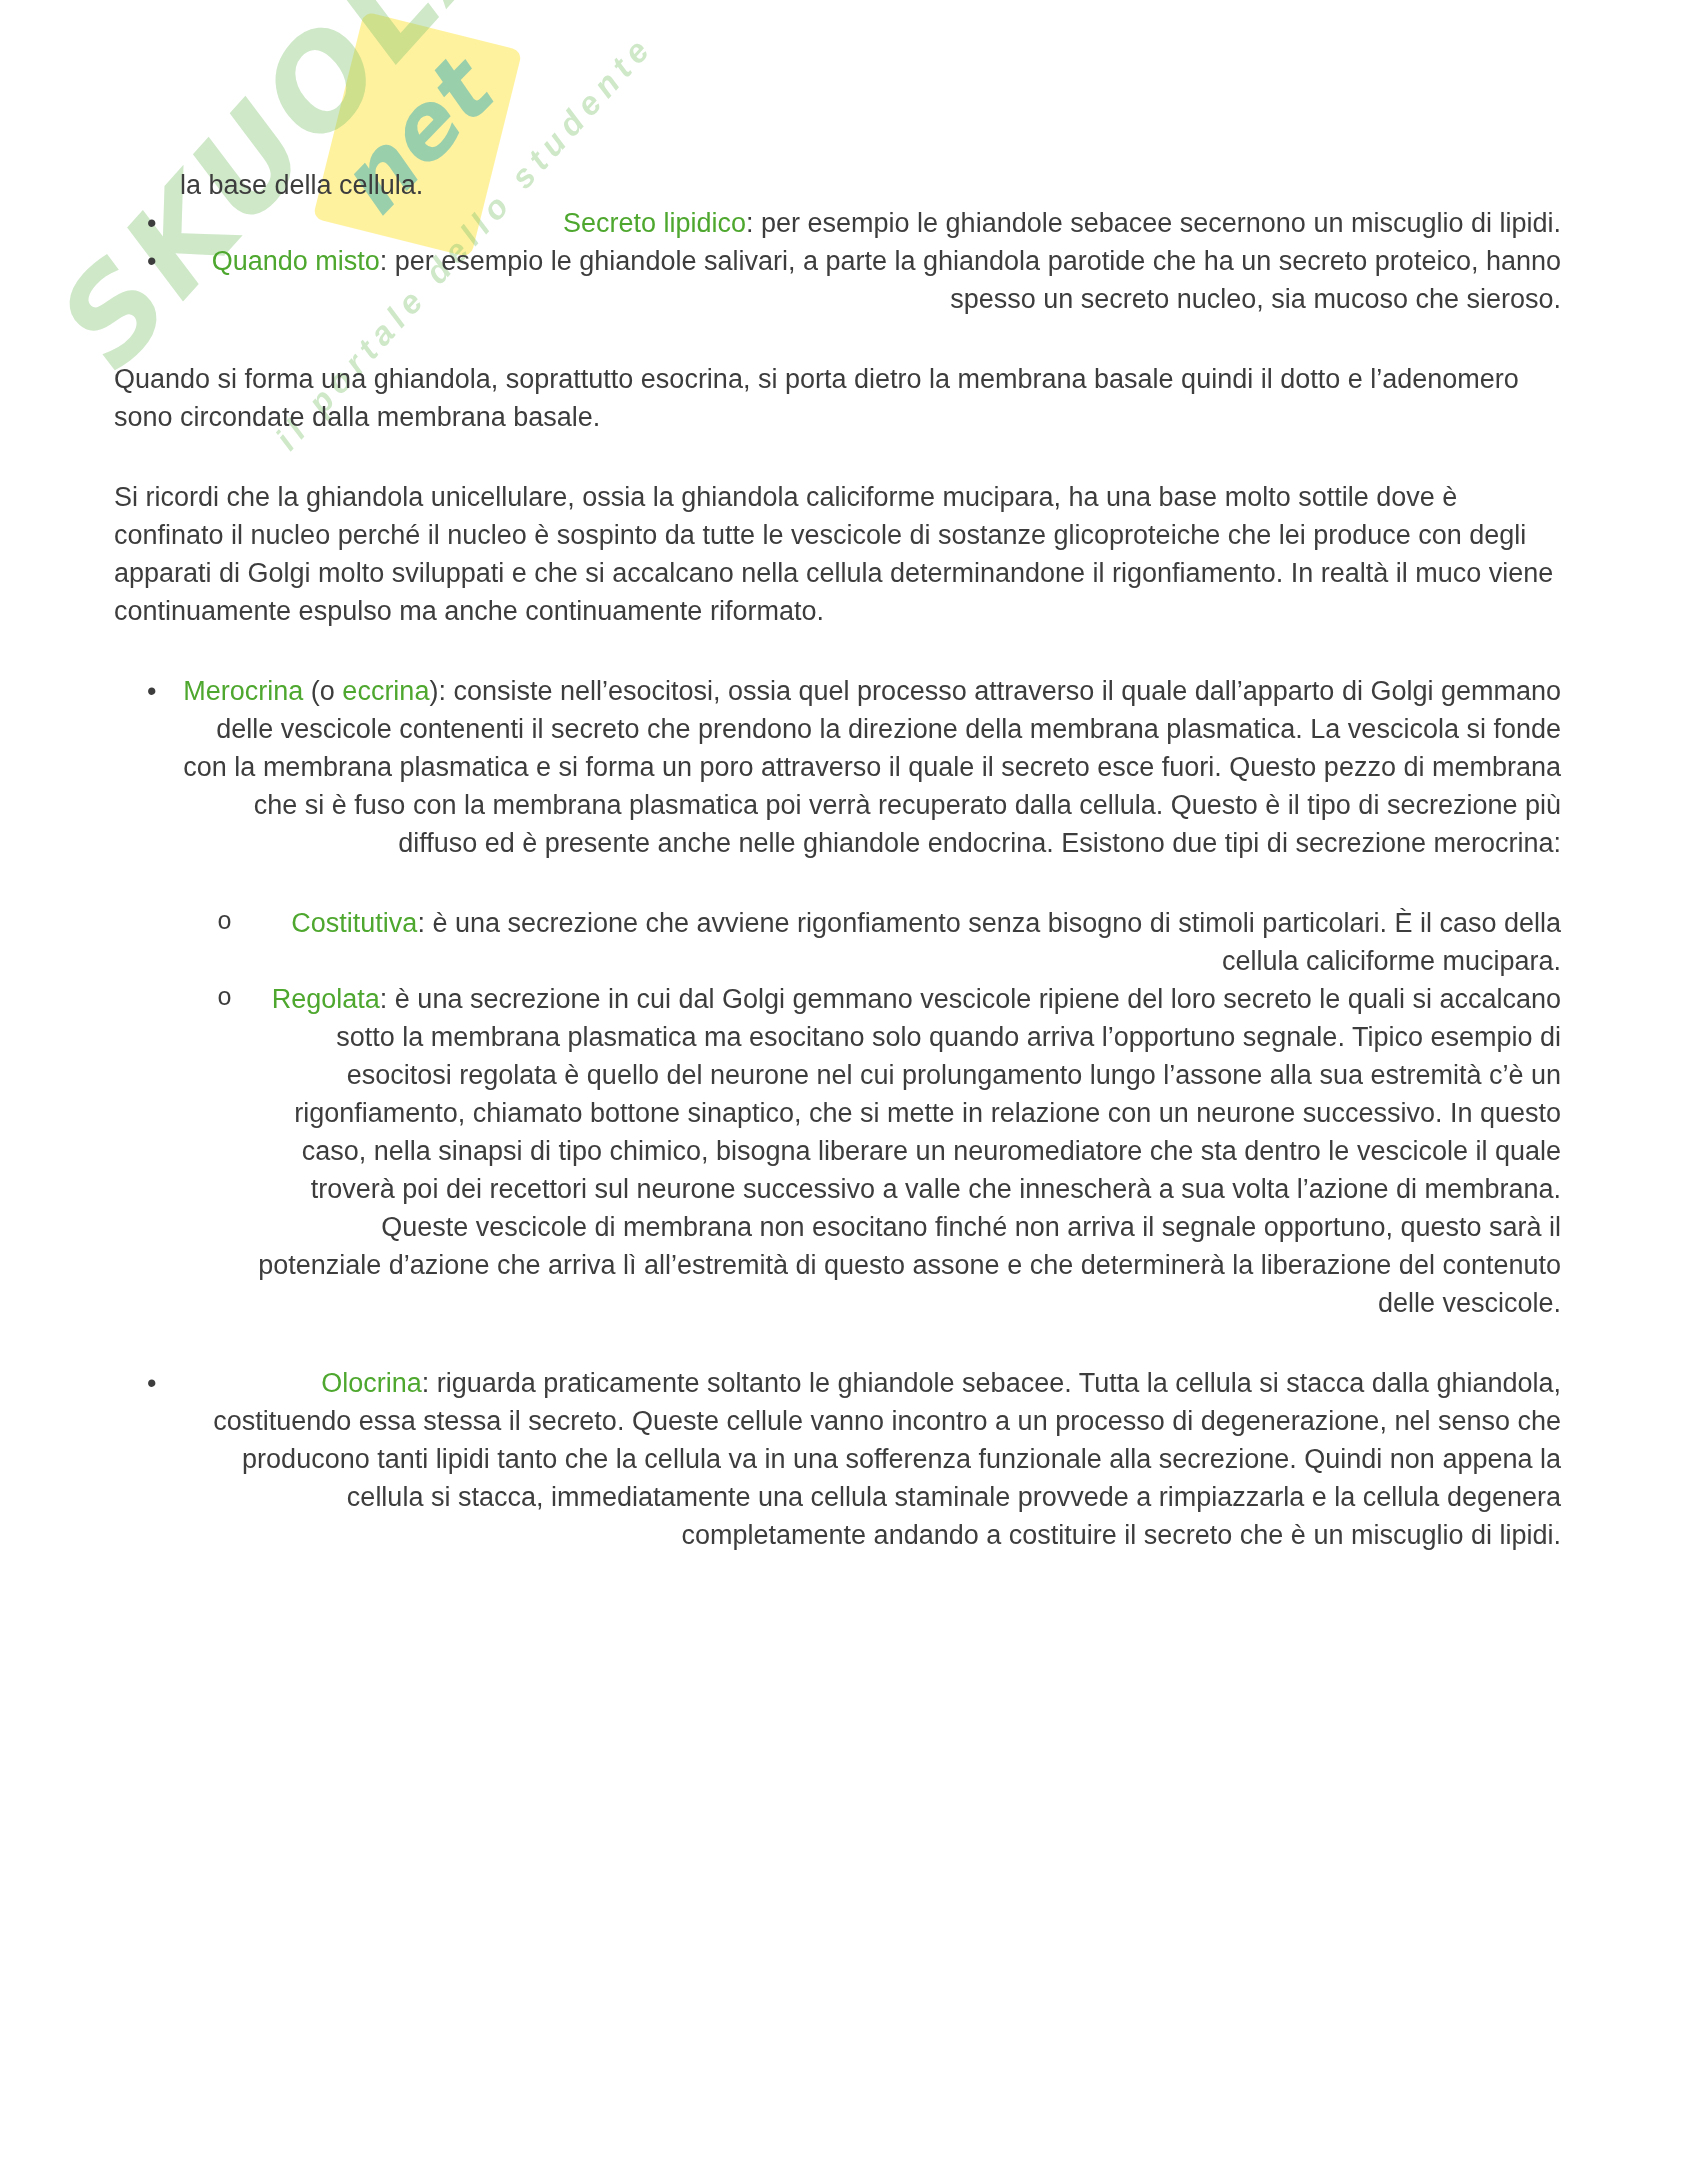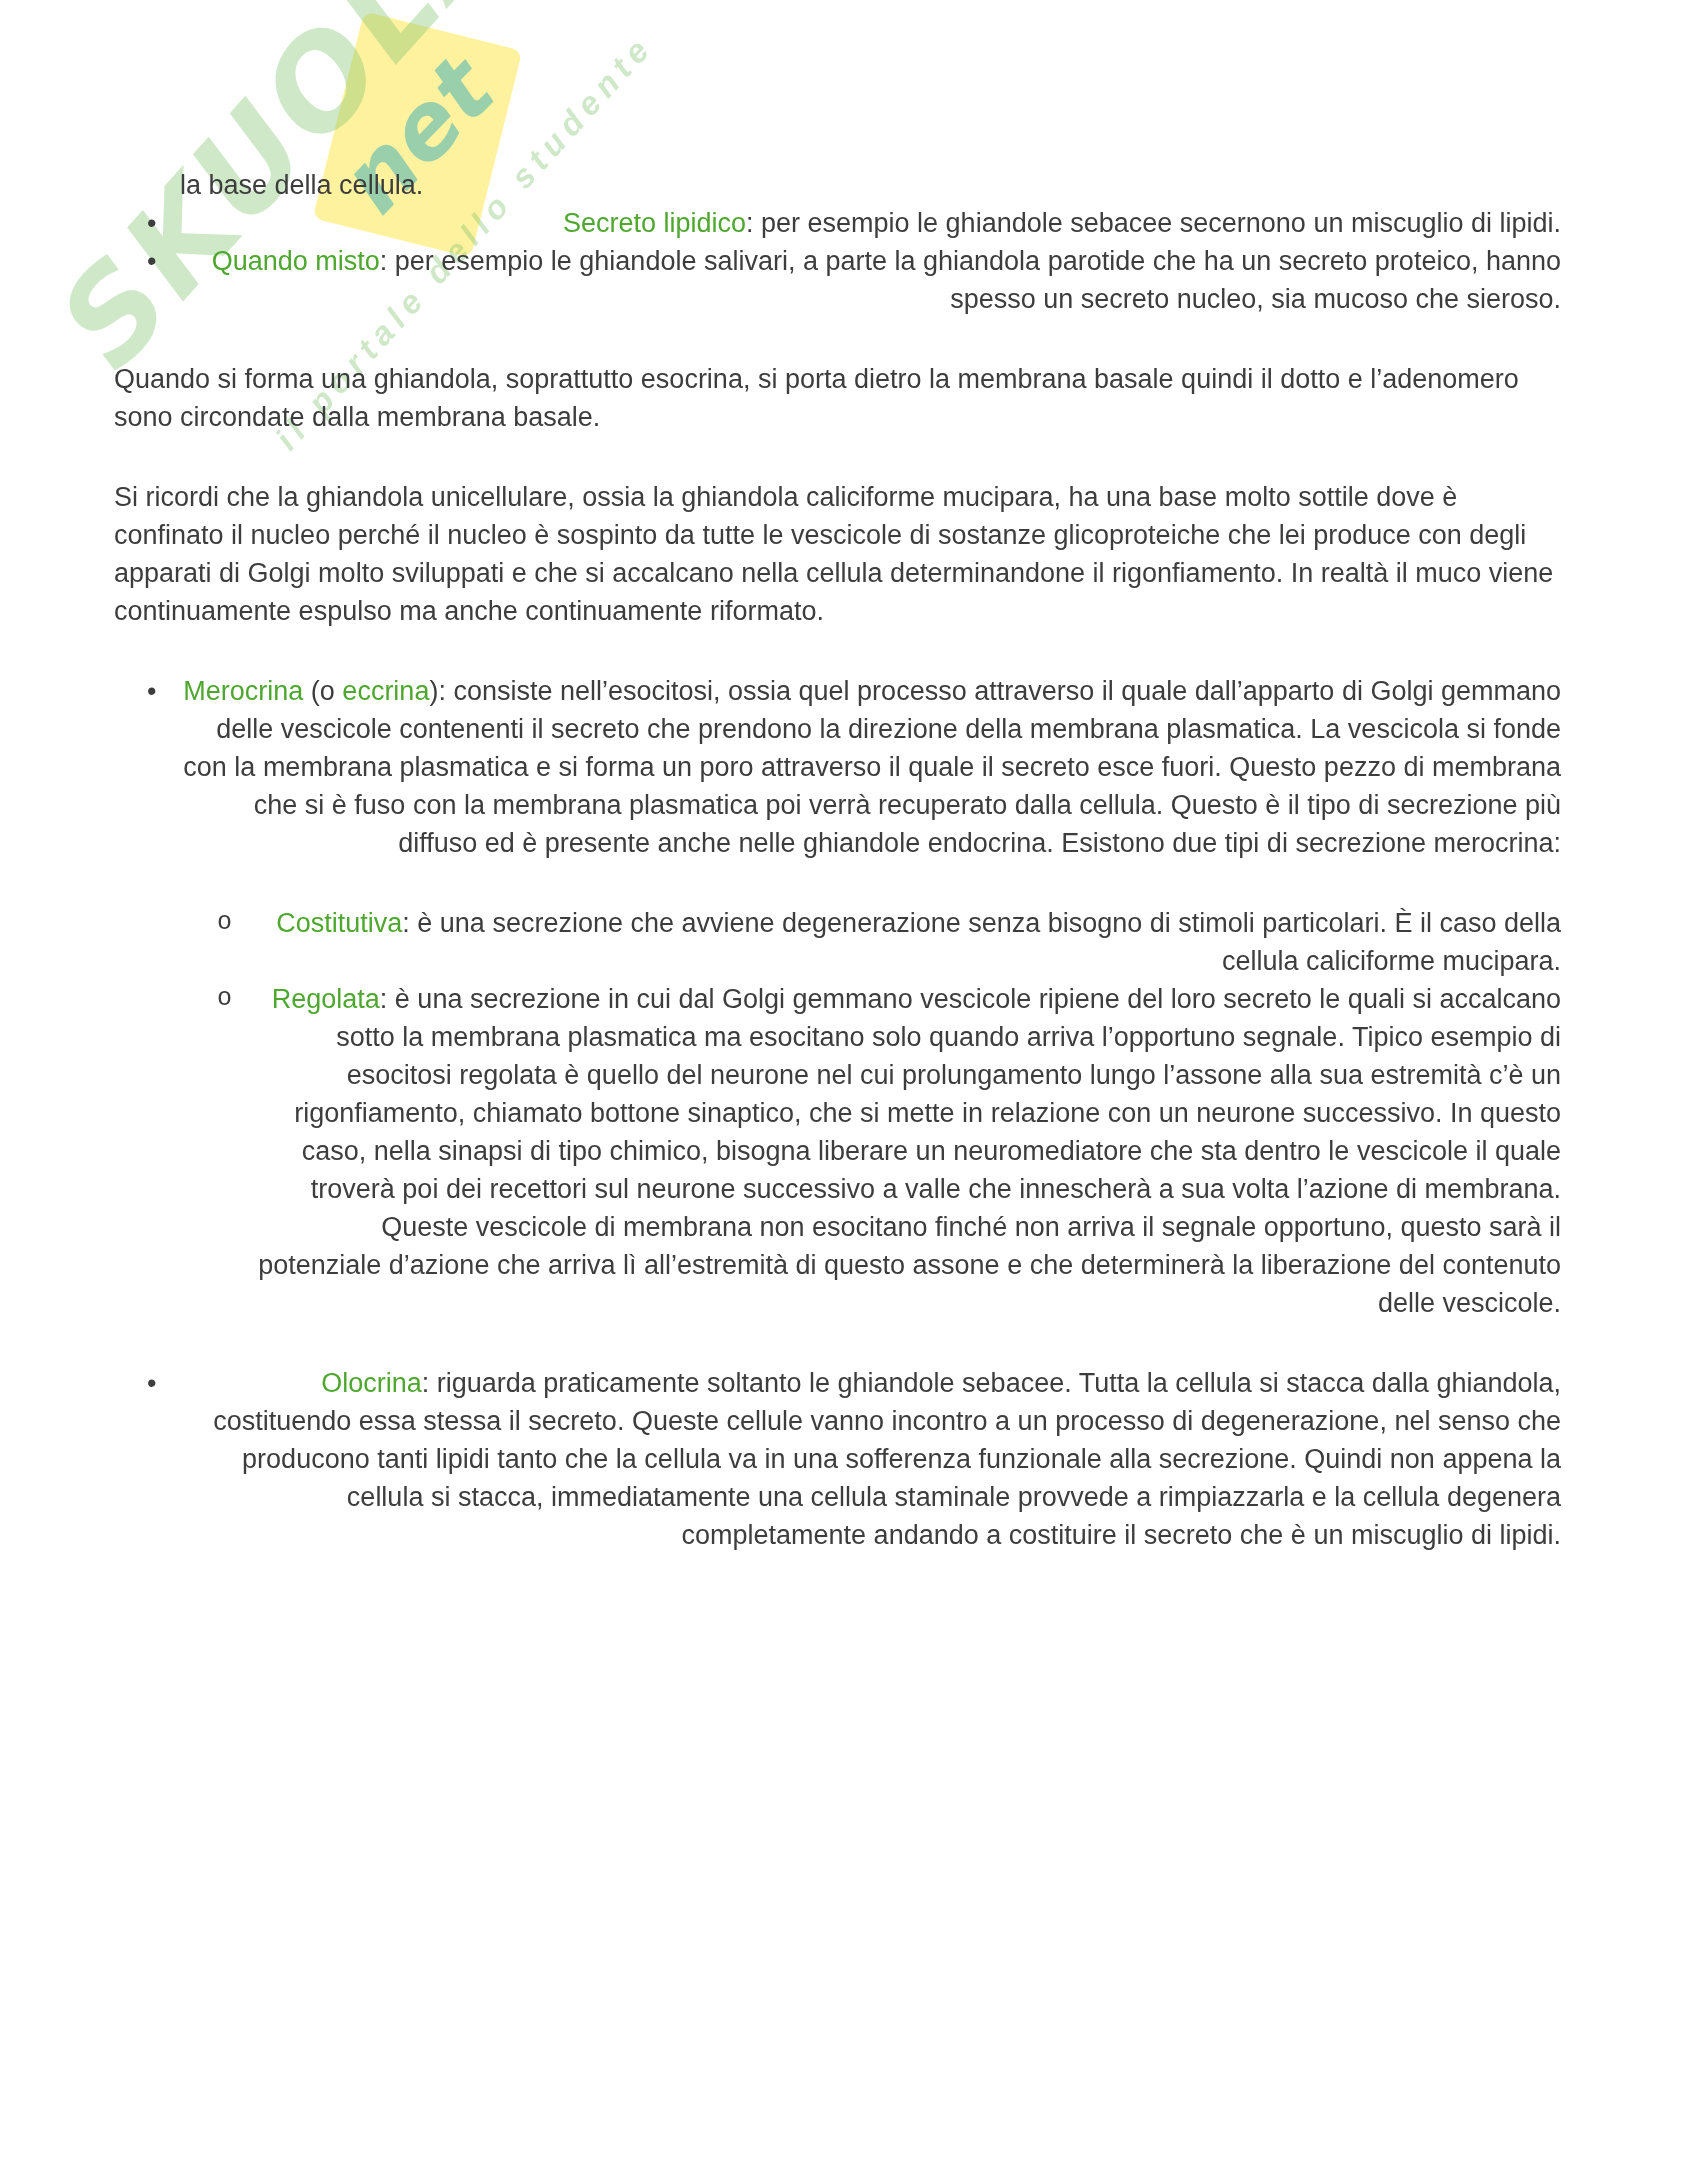--- a/index.html
+++ b/index.html
@@ -85,21 +85,21 @@
         <div class="btext"><span class="green">Quando misto</span><span>: per esempio le ghiandole salivari, a parte la ghiandola parotide che ha un secreto proteico, hanno spesso un secreto nucleo, sia mucoso che sieroso.</span></div>
       </div>
       <div class="para space"><span>Quando si forma una ghiandola, soprattutto esocrina, si porta dietro la membrana basale quindi il dotto e l’adenomero sono circondate dalla membrana basale.</span></div>
       <div class="para space"><span>Si ricordi che la ghiandola unicellulare, ossia la ghiandola caliciforme mucipara, ha una base molto sottile dove è confinato il nucleo perché il nucleo è sospinto da tutte le vescicole di sostanze glicoproteiche che lei produce con degli apparati di Golgi molto sviluppati e che si accalcano nella cellula determinandone il rigonfiamento. In realtà il muco viene continuamente espulso ma anche continuamente riformato.</span></div>
       <div class="bullet-row space">
         <span class="marker">•</span>
         <div class="btext"><span class="green">Merocrina</span><span> (o </span><span class="green">eccrina</span><span>): consiste nell’esocitosi, ossia quel processo attraverso il quale dall’apparto di Golgi gemmano delle vescicole contenenti il secreto che prendono la direzione della membrana plasmatica. La vescicola si fonde con la membrana plasmatica e si forma un poro attraverso il quale il secreto esce fuori. Questo pezzo di membrana che si è fuso con la membrana plasmatica poi verrà recuperato dalla cellula. Questo è il tipo di secrezione più diffuso ed è presente anche nelle ghiandole endocrina. Esistono due tipi di secrezione merocrina:</span></div>
       </div>
       <div class="sub-row space">
         <span class="marker">o</span>
-        <div class="btext"><span class="green">Costitutiva</span><span>: è una secrezione che avviene degenerazione senza bisogno di stimoli particolari. È il caso della cellula caliciforme mucipara.</span></div>
+        <div class="btext"><span class="green">Costitutiva</span><span>: è una secrezione che avviene rigonfiamento senza bisogno di stimoli particolari. È il caso della cellula caliciforme mucipara.</span></div>
       </div>
       <div class="sub-row">
         <span class="marker">o</span>
         <div class="btext"><span class="green">Regolata</span><span>: è una secrezione in cui dal Golgi gemmano vescicole ripiene del loro secreto le quali si accalcano sotto la membrana plasmatica ma esocitano solo quando arriva l’opportuno segnale. Tipico esempio di esocitosi regolata è quello del neurone nel cui prolungamento lungo l’assone alla sua estremità c’è un rigonfiamento, chiamato bottone sinaptico, che si mette in relazione con un neurone successivo. In questo caso, nella sinapsi di tipo chimico, bisogna liberare un neuromediatore che sta dentro le vescicole il quale troverà poi dei recettori sul neurone successivo a valle che innescherà a sua volta l’azione di membrana. Queste vescicole di membrana non esocitano finché non arriva il segnale opportuno, questo sarà il potenziale d’azione che arriva lì all’estremità di questo assone e che determinerà la liberazione del contenuto delle vescicole.</span></div>
       </div>
       <div class="bullet-row space">
         <span class="marker">•</span>
         <div class="btext"><span class="green">Olocrina</span><span>: riguarda praticamente soltanto le ghiandole sebacee. Tutta la cellula si stacca dalla ghiandola, costituendo essa stessa il secreto. Queste cellule vanno incontro a un processo di degenerazione, nel senso che producono tanti lipidi tanto che la cellula va in una sofferenza funzionale alla secrezione. Quindi non appena la cellula si stacca, immediatamente una cellula staminale provvede a rimpiazzarla e la cellula degenera completamente andando a costituire il secreto che è un miscuglio di lipidi.</span></div>
       </div>
     </div>

